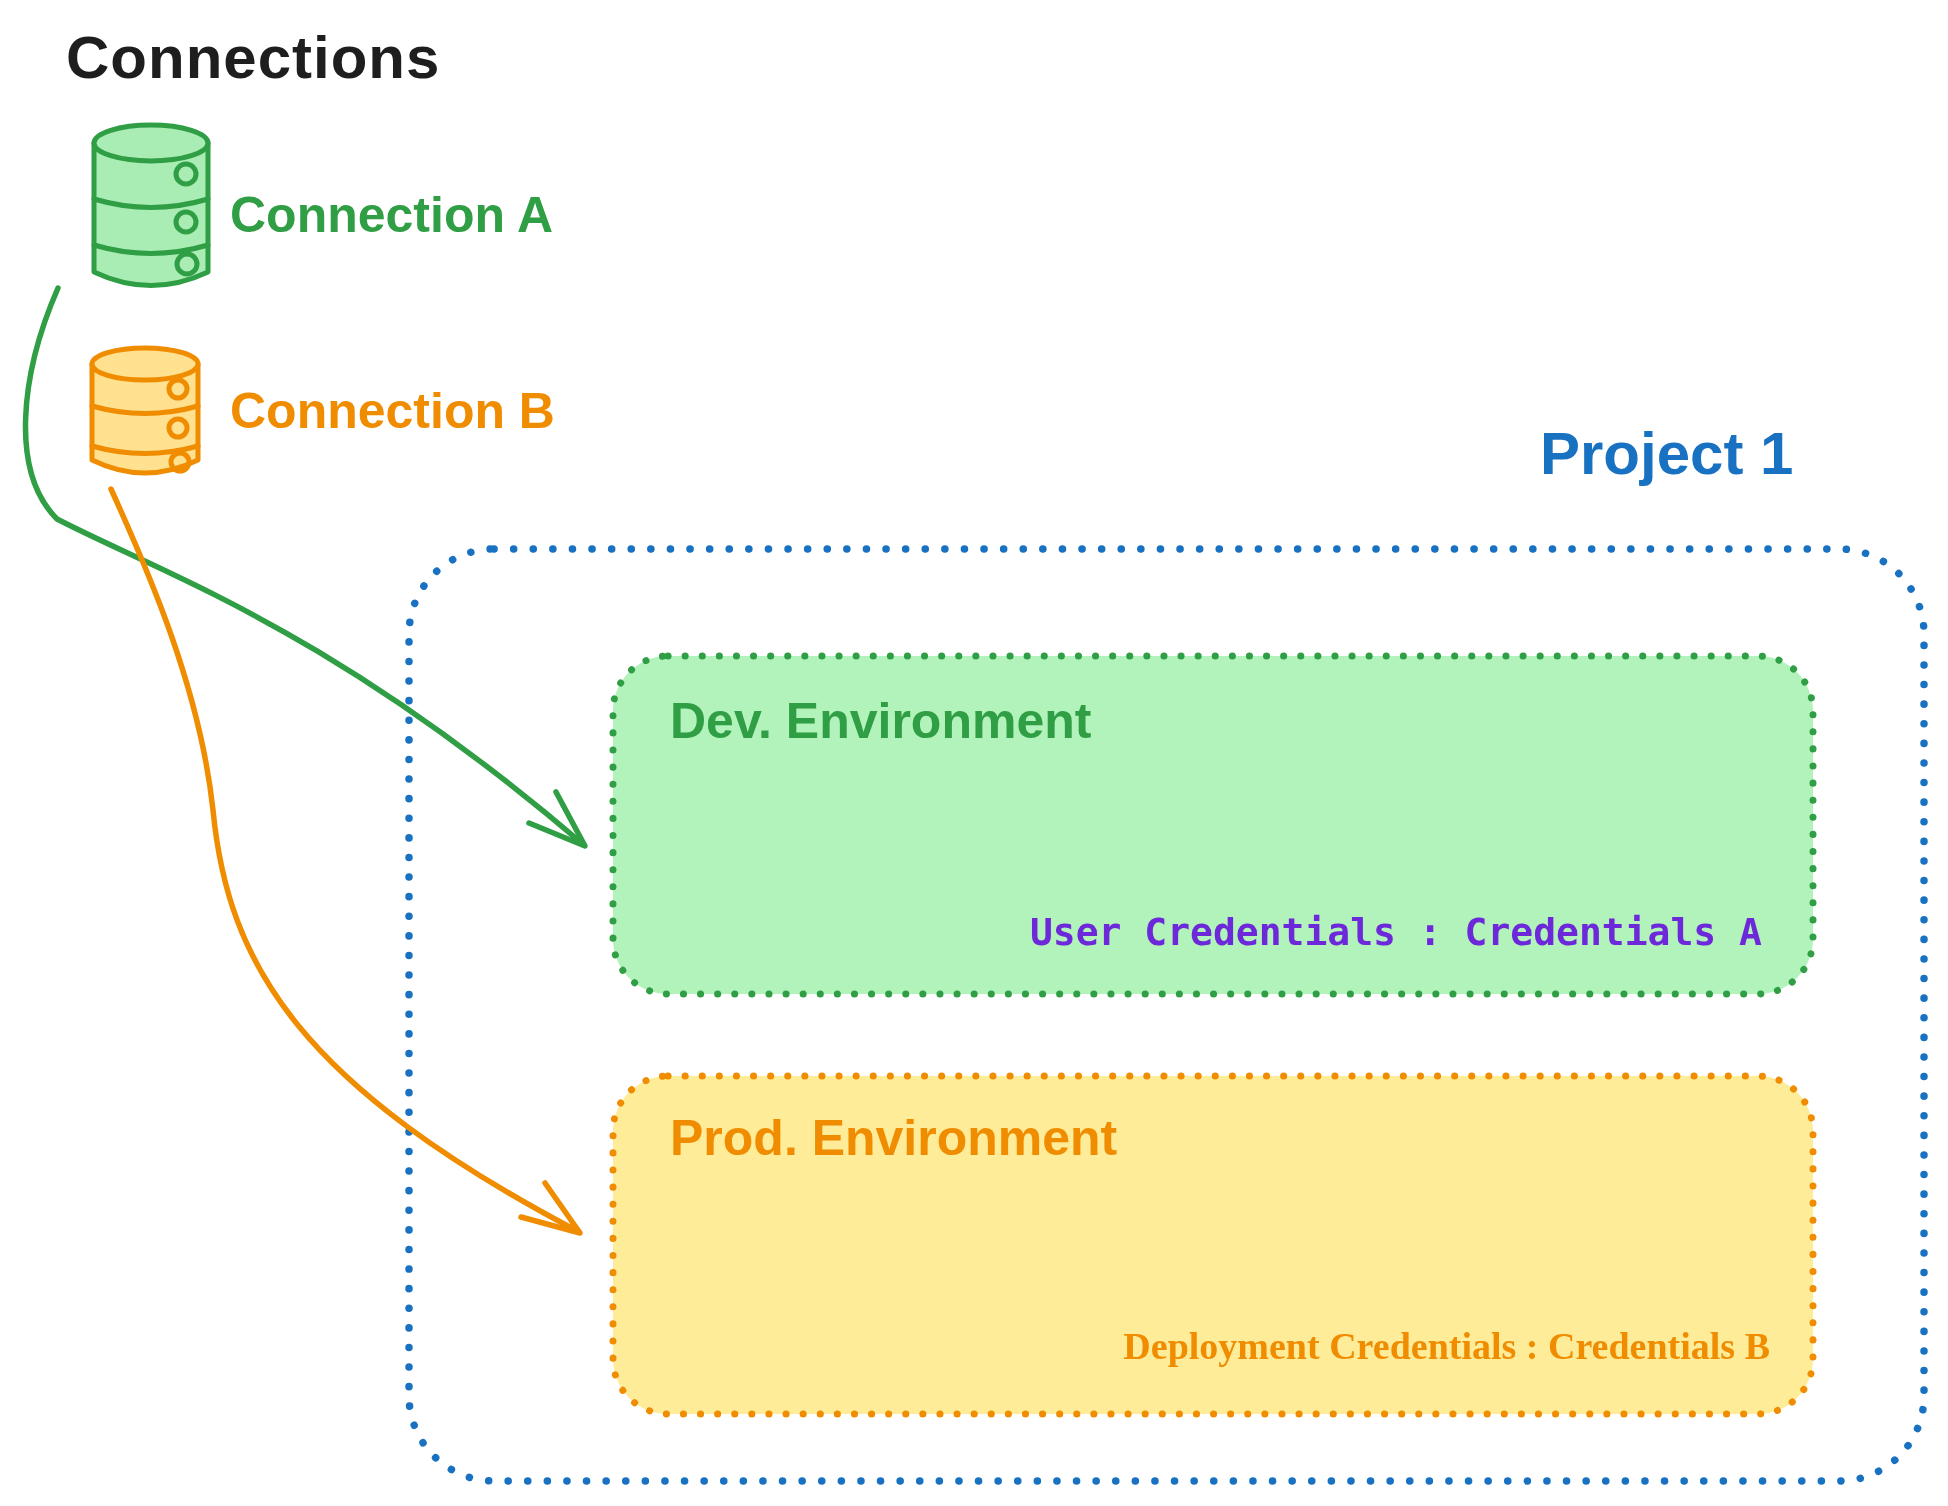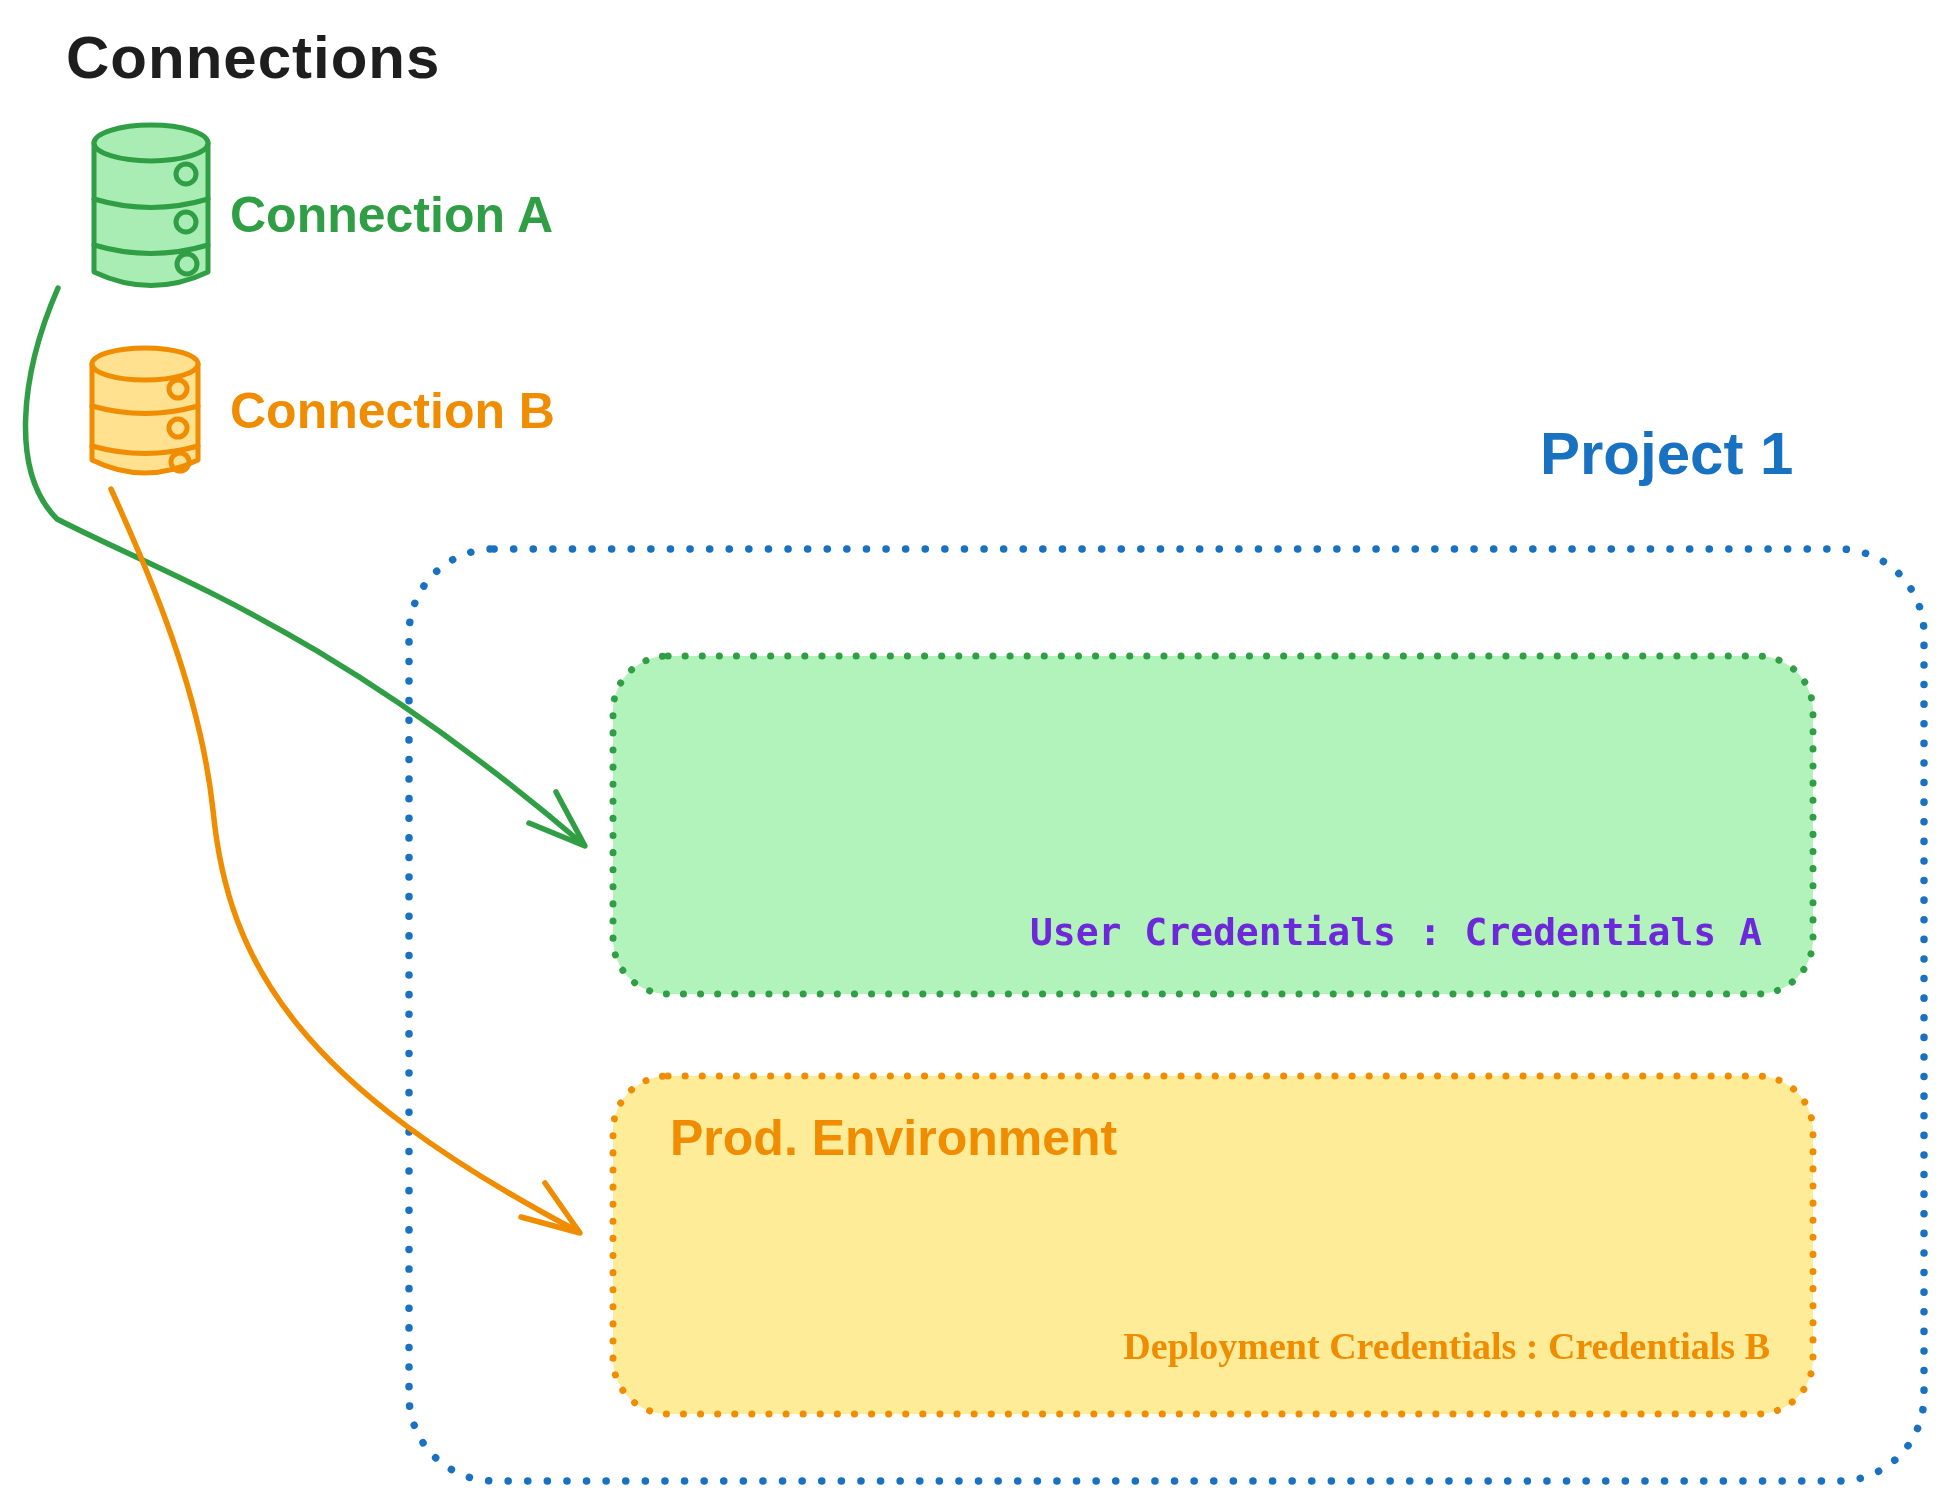--- a/index.html
+++ b/index.html
@@ -108,20 +108,21 @@
   </svg>
 
   <div class="lbl title">Connections</div>
 
   <div class="lbl conn-b">Connection B</div>
 
   <div class="lbl conn-a">Connection A</div>
 
   <div class="lbl project-title">Project 1</div>
 
+  <div class="lbl env-title dev-title">Dev. Environment</div>
 
   <div class="creds dev-creds">User Credentials : Credentials A</div>
 
   <div class="lbl env-title prod-title">Prod. Environment</div>
 
   <div class="creds prod-creds">Deployment Credentials : Credentials B</div>
 
 </div>
 
 </body></html>

